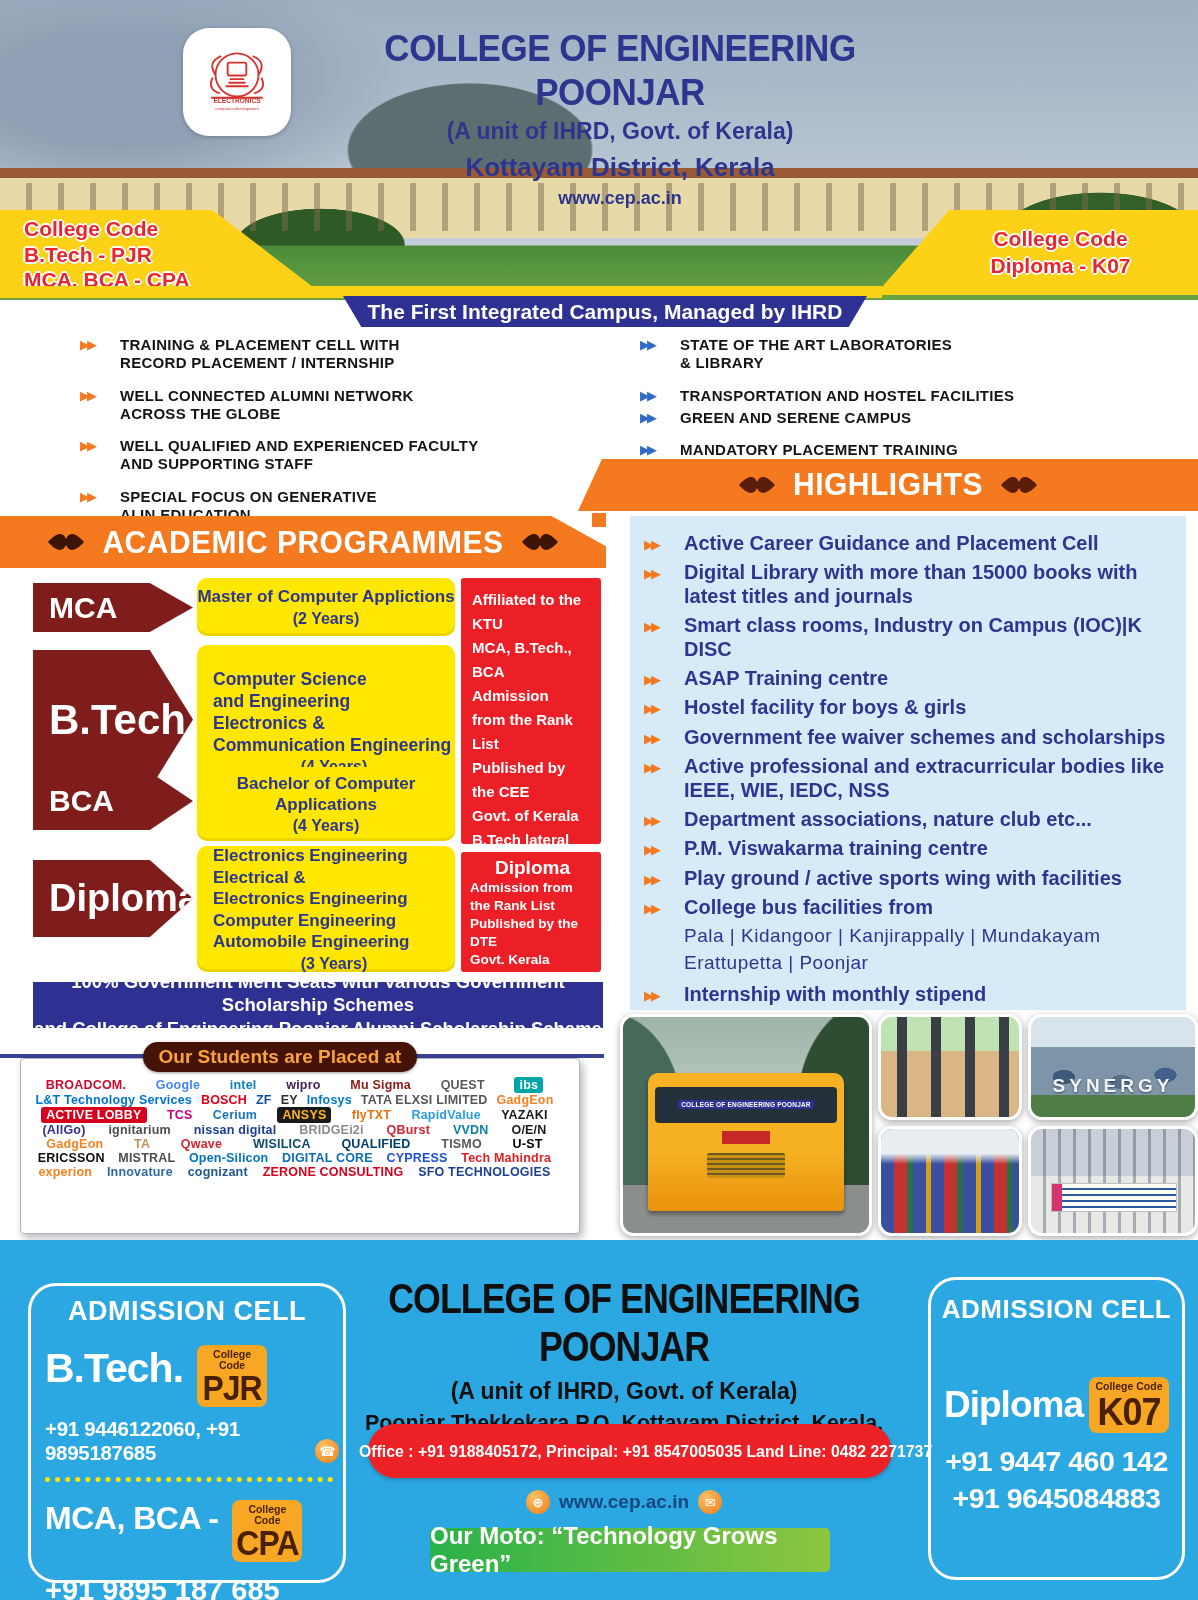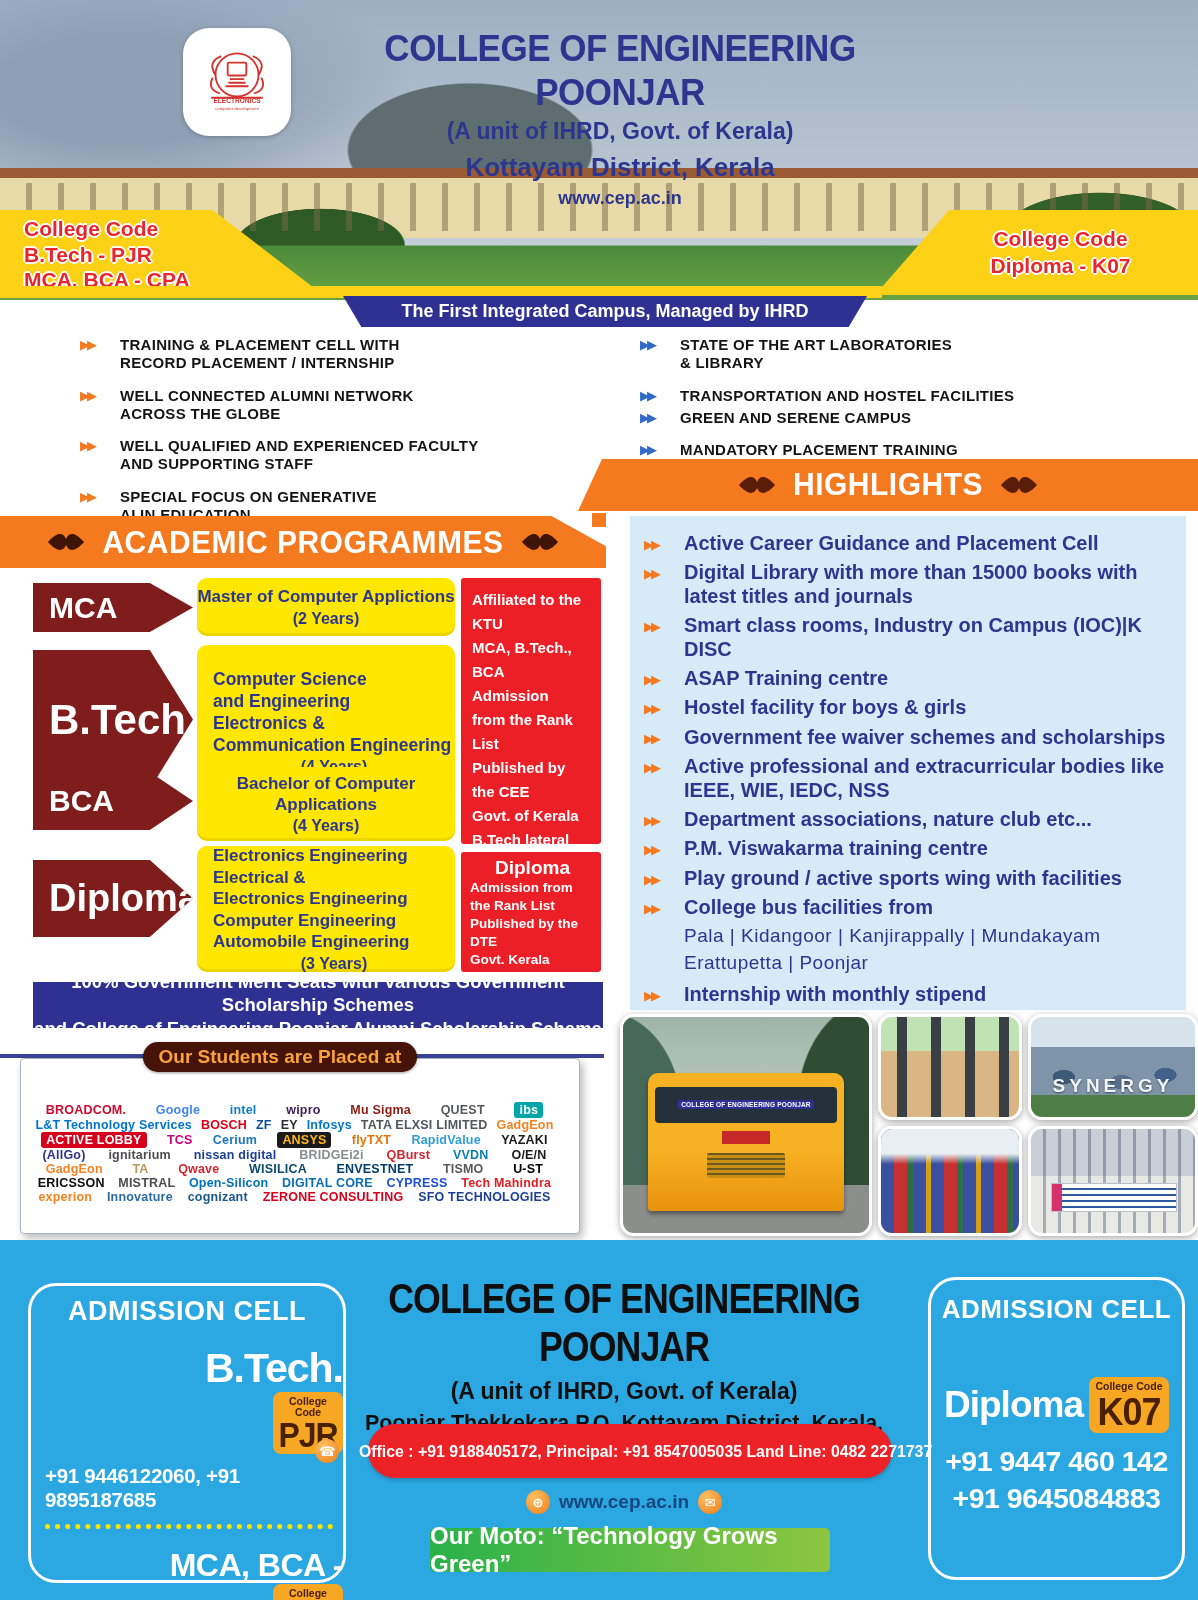--- a/index.html
+++ b/index.html
@@ -32,21 +32,21 @@
   .ribbon{background:#fdd116;color:#e8262d;font-weight:900;
     text-shadow:-2px 0 #fff,2px 0 #fff,0 -2px #fff,0 2px #fff,1px 1px #fff,-1px -1px #fff;}
   .ribbon-left{left:0;top:210px;width:322px;height:84px;padding:6px 0 0 24px;box-sizing:border-box;
     clip-path:polygon(0 0,66% 0,100% 100%,0 100%);font-size:21px;line-height:1.22;}
   .ribbon-right{left:875px;top:210px;width:323px;height:85px;box-sizing:border-box;
     clip-path:polygon(23% 0,100% 0,100% 100%,0 100%);font-size:21px;line-height:1.25;
     display:flex;flex-direction:column;justify-content:center;align-items:center;padding-left:48px;text-align:center;}
   .yellow-strip{left:0;top:286px;width:882px;height:12px;background:#fdd116;}
   .campus-banner{left:343px;top:296px;width:524px;height:31px;background:#2e3192;color:#fff;
     clip-path:polygon(0 0,100% 0,96.5% 100%,3.5% 100%);text-align:center;
-    font-size:18px;font-weight:800;line-height:31px;}
+    font-size:21px;font-weight:800;line-height:31px;}
 
   
   .features{width:540px;}
   .feat{display:flex;margin-bottom:14px;}
   .feat-l{left:80px;top:336px;}
   .feat-r{left:640px;top:336px;}
   .feat-r .feat:nth-child(2){margin-bottom:4px;}
   .chev{font-size:13px;letter-spacing:-3px;margin-right:14px;line-height:17px;flex:0 0 26px;}
   .chev-or{color:#f4791f;} .chev-bl{color:#2f6bc6;}
   .feat-text{font-size:15px;font-weight:800;color:#141414;line-height:1.22;letter-spacing:.3px;}
@@ -97,21 +97,21 @@
     font-size:18.5px;font-weight:800;text-align:center;line-height:1.25;
     display:flex;align-items:center;justify-content:center;}
 
   
   .divider-line{left:0;top:1054px;width:604px;height:4px;background:#3b4395;}
   .plc-pill{left:143px;top:1042px;width:274px;height:30px;background:#451307;border-radius:16px;
     color:#f9a33c;font-size:19px;font-weight:900;text-align:center;line-height:30px;z-index:5;
     box-shadow:0 1px 3px rgba(0,0,0,.4);}
   .plc-box{left:20px;top:1058px;width:560px;height:176px;background:#fff;border:1px solid #a8b7c7;
     border-radius:4px;box-shadow:3px 4px 8px rgba(0,0,0,.28);box-sizing:border-box;
-    padding:18px 17px 4px 6px;display:flex;flex-direction:column;justify-content:center;}
+    padding:18px 17px 4px 6px;display:flex;flex-direction:column;justify-content:flex-start;}
   .logo-row{display:flex;justify-content:space-around;align-items:center;padding:0 4px;}
   .logo-item{font-size:12.5px;font-weight:800;letter-spacing:.2px;white-space:nowrap;}
   .logo-item.chip{padding:1px 5px;border-radius:3px;color:#fff;}
 
   
   .photo{border:3px solid #fff;border-radius:14px;box-shadow:0 2px 7px rgba(0,0,0,.35);
     box-sizing:border-box;overflow:hidden;}
   .bus-photo{left:620px;top:1014px;width:252px;height:222px;
     background:
       linear-gradient(180deg,rgba(0,0,0,0) 0 78%,#8a8f8c 78% 100%),
@@ -154,21 +154,21 @@
 
   
   .bottom-bg{left:0;top:1240px;width:1198px;height:360px;background:#2ba7e1;}
   .adm-box{border:3px solid #fff;border-radius:28px;box-sizing:border-box;color:#fff;}
   .adm-left{left:28px;top:1283px;width:318px;height:300px;padding:10px 0 0 0;}
   .adm-title{text-align:center;font-size:27px;font-weight:800;letter-spacing:.5px;}
   .badge{background:#f7a723;border-radius:8px;text-align:center;padding:4px 4px 3px;line-height:1;}
   .badge-label{font-size:10.5px;font-weight:800;color:#4a2100;display:block;}
   .badge-code{font-size:32px;font-weight:900;color:#4a2100;display:block;margin-top:2px;
     letter-spacing:-1px;transform:scaleY(1.1);}
-  .row-prog{display:flex;align-items:flex-end;margin:18px 0 0 14px;flex-direction:column;}
+  .row-prog{display:flex;align-items:flex-start;margin:18px 0 0 14px;}
   .prog-big{font-size:41px;font-weight:900;letter-spacing:-1px;}
   .prog-mid{font-size:32px;font-weight:900;letter-spacing:-0.5px;}
   .adm-left .badge{margin-left:14px;width:62px;}
   .adm-phones{font-size:20.5px;font-weight:800;margin:10px 0 0 14px;letter-spacing:-0.3px;}
   .dotted{margin:12px 0 0 14px;width:288px;border-top:5px dotted #ffe600;}
   .adm-phone2{font-size:29px;font-weight:900;margin:12px 0 0 14px;}
 
   .foot-center{left:350px;top:1280px;width:548px;text-align:center;color:#0f0f0f;}
   .fc-title{font-size:38px;font-weight:900;letter-spacing:-1px;transform:scaleX(.94) scaleY(1.12);}
   .fc-sub{font-size:23px;font-weight:800;margin-top:12px;}
@@ -440,21 +440,21 @@
         <span class="logo-item" style="color: rgb(138, 140, 142);">BRIDGEi2i</span>
         <span class="logo-item" style="color: rgb(210, 38, 48);">QBurst</span>
         <span class="logo-item" style="color: rgb(10, 127, 168);">VVDN</span>
         <span class="logo-item" style="color: rgb(26, 26, 26);">O/E/N</span>
       </div>
     <div class="logo-row">
         <span class="logo-item" style="color: rgb(245, 130, 32);">GadgEon</span>
         <span class="logo-item" style="color: rgb(185, 151, 91);">TA</span>
         <span class="logo-item" style="color: rgb(210, 38, 48);">Qwave</span>
         <span class="logo-item" style="color: #0c4a6e;">WISILICA</span>
-        <span class="logo-item" style="color: rgb(0, 61, 109);">ENVESTNET</span>
+        <span class="logo-item" style="color: rgb(0, 61, 109);">QUALIFIED</span>
         <span class="logo-item" style="color: rgb(88, 89, 91);">TISMO</span>
         <span class="logo-item" style="color: rgb(0, 0, 0);">U-ST</span>
       </div>
     <div class="logo-row">
         <span class="logo-item" style="color: rgb(12, 12, 12);">ERICSSON</span>
         <span class="logo-item" style="color: rgb(77, 77, 77);">MISTRAL</span>
         <span class="logo-item" style="color: rgb(0, 114, 188);">Open-Silicon</span>
         <span class="logo-item" style="color: rgb(11, 110, 181);">DIGITAL CORE</span>
         <span class="logo-item" style="color: #1d4ed8;">CYPRESS</span>
         <span class="logo-item" style="color: rgb(223, 33, 38);">Tech Mahindra</span>

